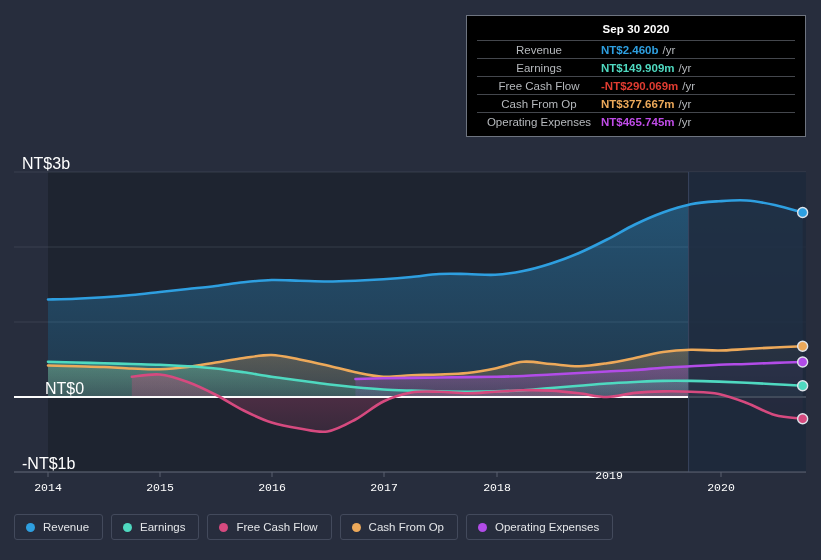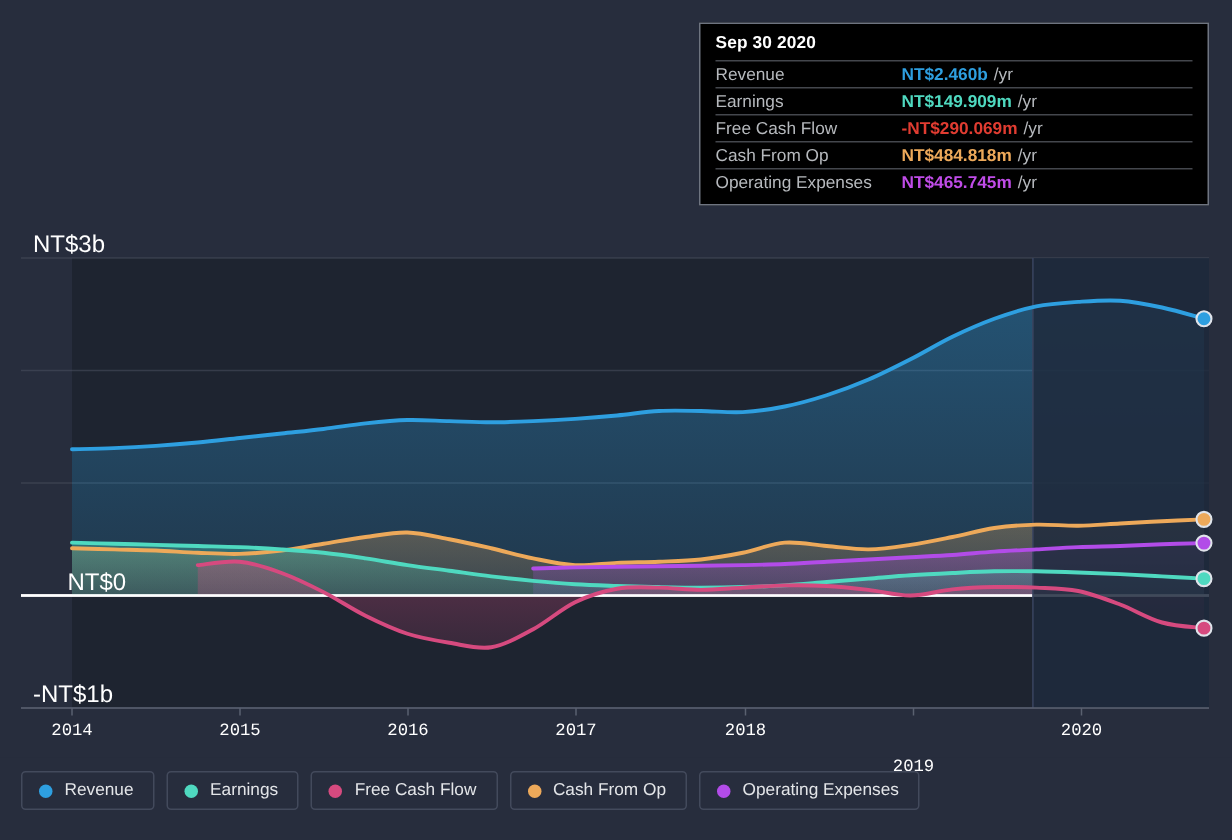--- a/index.html
+++ b/index.html
@@ -35,20 +35,21 @@
   #tooltip {
     position: absolute;
     left: 466px;
     top: 15px;
     width: 340px;
     background: #000000;
     border: 1px solid #6e7480;
     box-sizing: border-box;
     padding: 7px 10px 6px 10px;
     z-index: 40;
+    text-align: center;
   }
   #tooltip .tt-date {
     font-size: 11.5px;
     font-weight: bold;
     color: #ffffff;
     padding-bottom: 5px;
     letter-spacing: .1px;
   }
   .tt-row {
     display: flex;
@@ -216,21 +217,21 @@
 
   <div class="y-label" style="left:22px; top:155px;">NT$3b</div>
   <div class="y-label" style="left:22px; top:380px;margin-left:23px;">NT$0</div>
   <div class="y-label" style="left:22px; top:455px;">-NT$1b</div>
 
   <div class="x-label" style="left:48px; top:481px;">2014</div>
   <div class="x-label" style="left:160px; top:481px;">2015</div>
   <div class="x-label" style="left:272px; top:481px;">2016</div>
   <div class="x-label" style="left:384px; top:481px;">2017</div>
   <div class="x-label" style="left:497px; top:481px;text-align:right;">2018</div>
-  <div class="x-label" style="left:609px; top:505px;">2019</div>
+  <div class="x-label" style="left:609px; top:469px;">2019</div>
   <div class="x-label" style="left:721px; top:481px;">2020</div>
 
   <div id="tooltip">
     <div class="tt-date">Sep 30 2020</div>
 
     <div class="tt-row">
       <span class="tt-label">Revenue</span>
       <span class="tt-val" style="color:#2e9fe0">NT$2.460b</span>
       <span class="tt-unit">/yr</span>
     </div>
@@ -243,21 +244,21 @@
 
 
     <div class="tt-row">
       <span class="tt-label">Free Cash Flow</span>
       <span class="tt-val" style="color:#e03c31">-NT$290.069m</span>
       <span class="tt-unit">/yr</span>
     </div>
 
     <div class="tt-row">
       <span class="tt-label">Cash From Op</span>
-      <span class="tt-val" style="color:#eda95a">NT$484.818m</span>
+      <span class="tt-val" style="color:#eda95a">NT$377.667m</span>
       <span class="tt-unit">/yr</span>
     </div>
 
     <div class="tt-row">
       <span class="tt-label">Operating Expenses</span>
       <span class="tt-val" style="color:#c04ce8">NT$465.745m</span>
       <span class="tt-unit">/yr</span>
     </div>
   </div>
 

